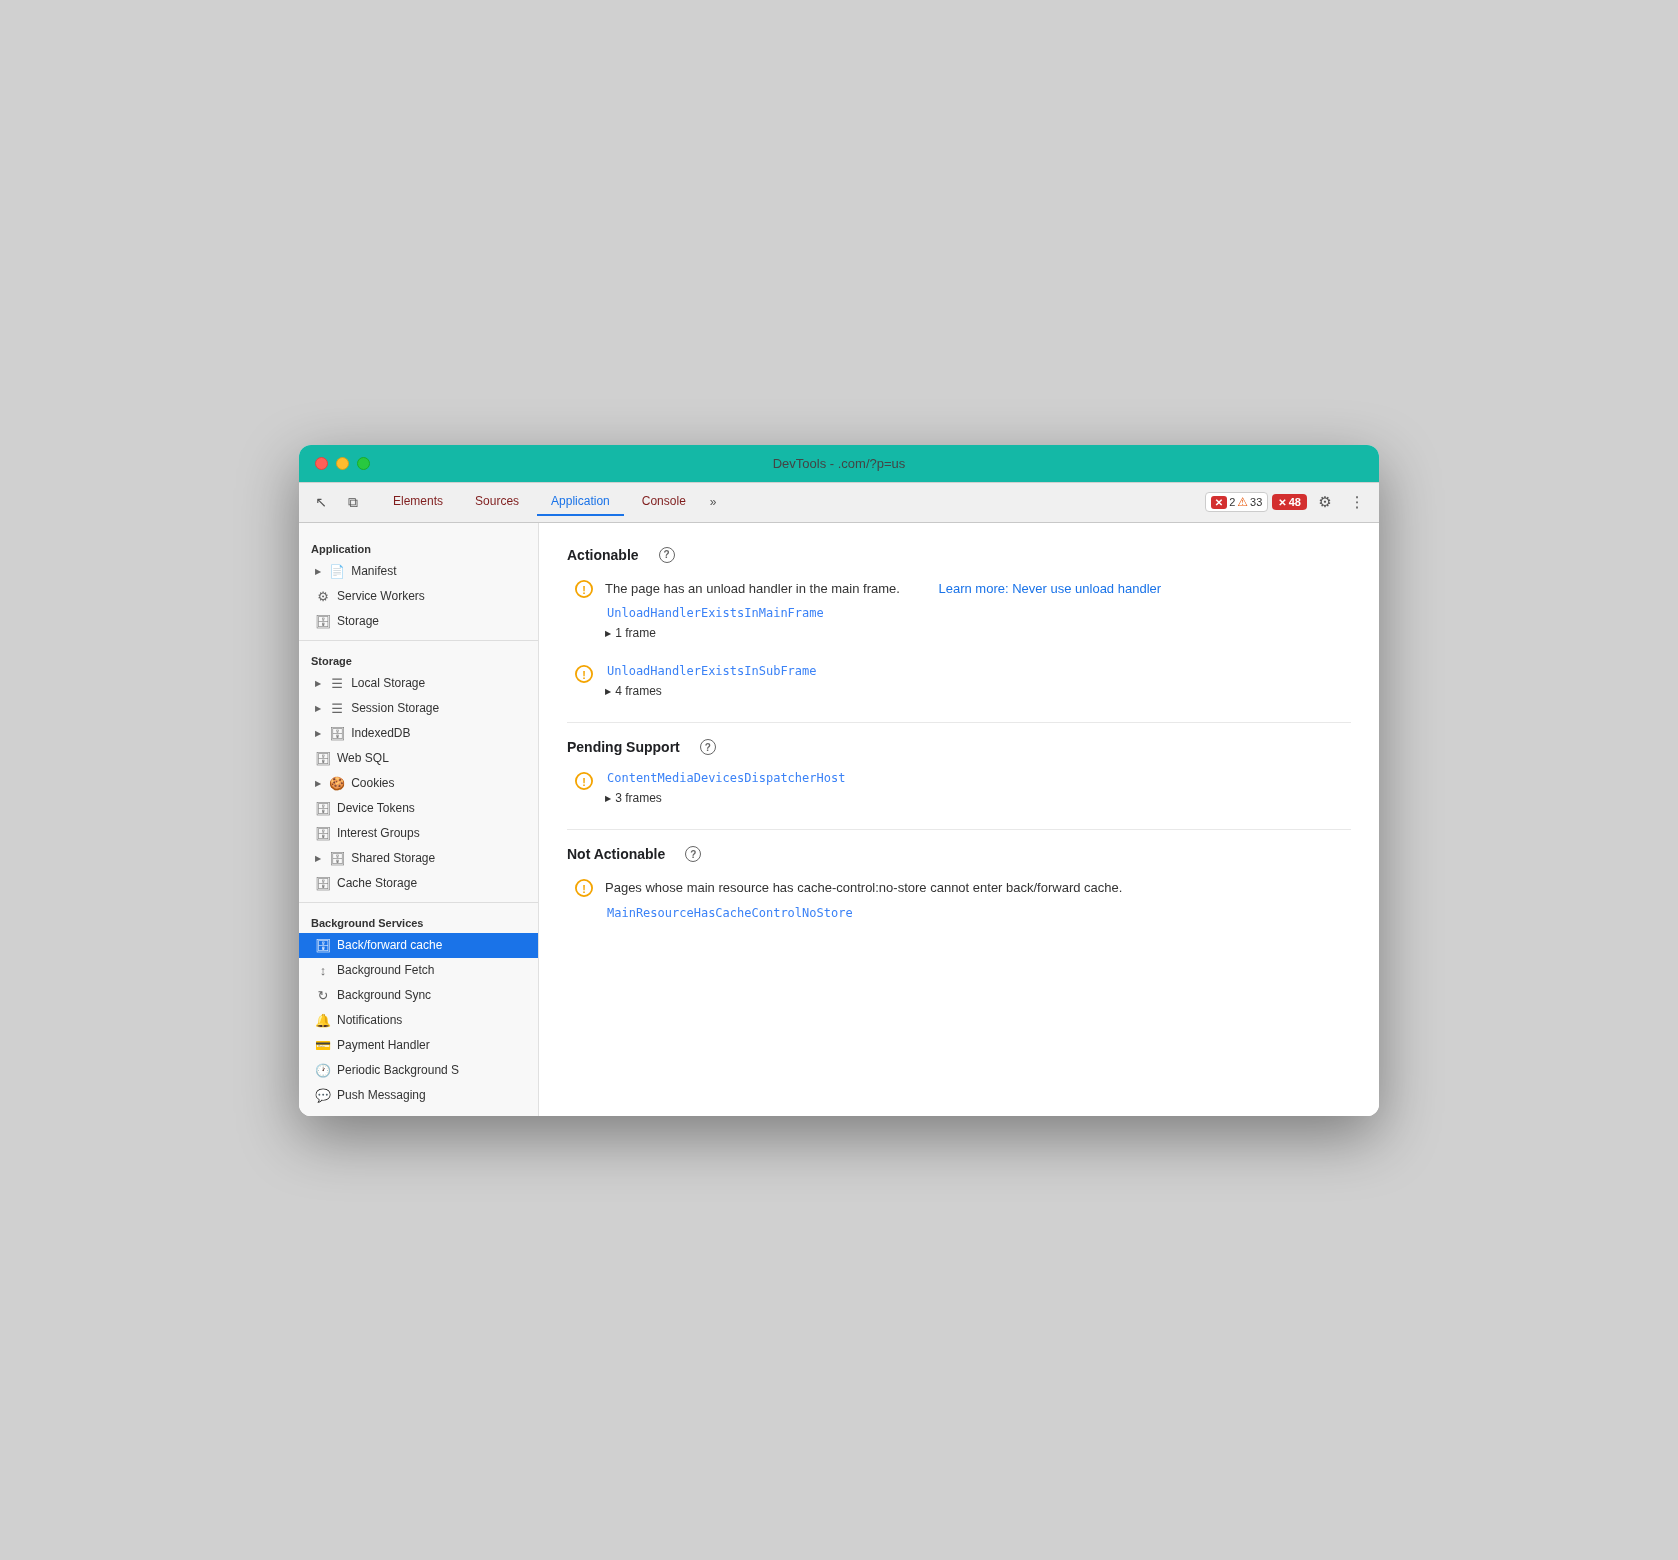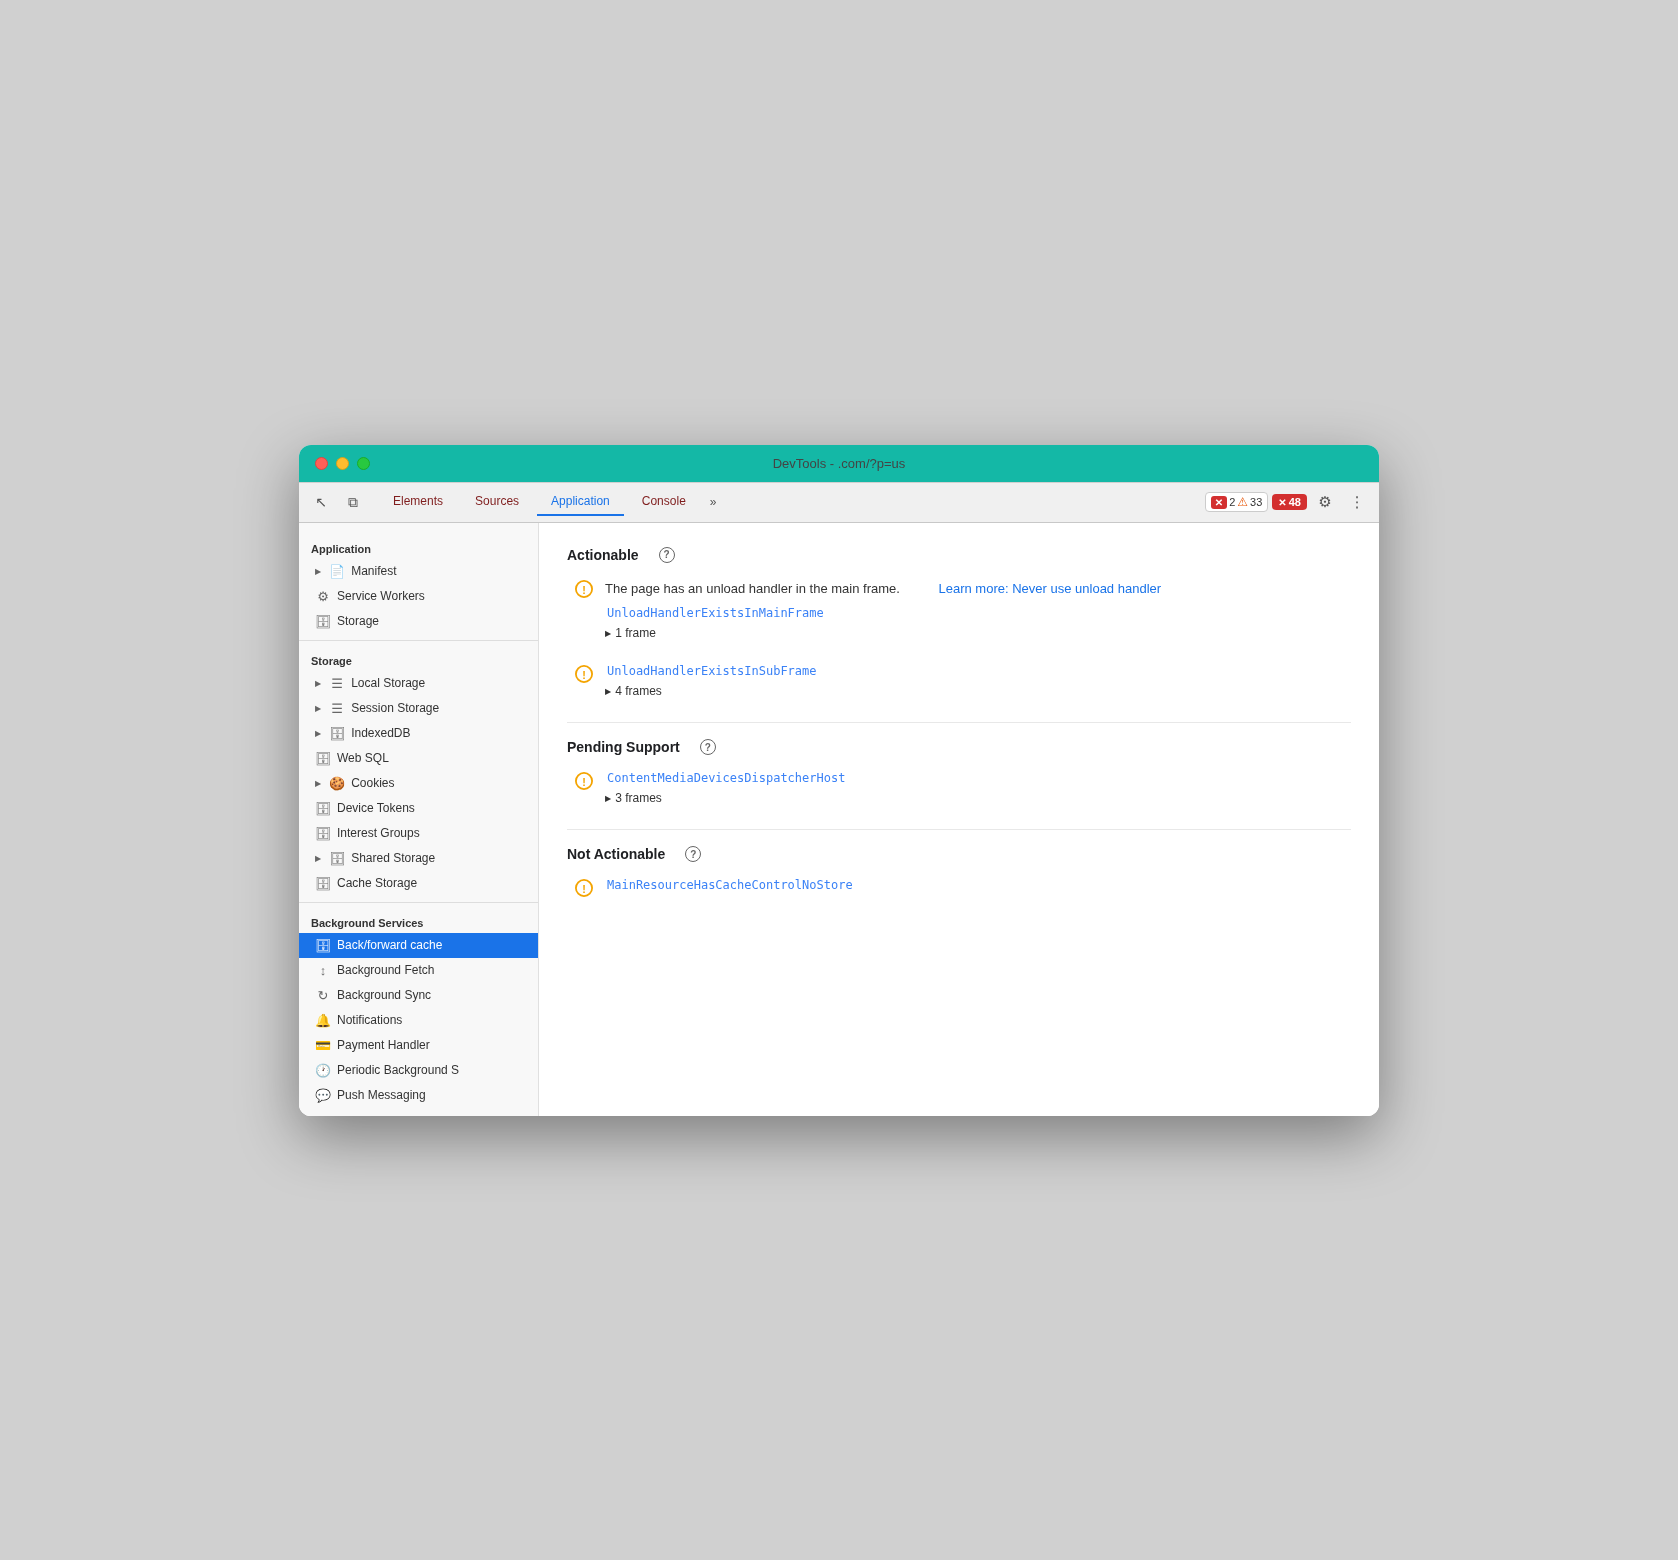--- a/index.html
+++ b/index.html
@@ -555,19 +555,20 @@
         <span class="section-title">Not Actionable</span>
         <div class="help-icon">?</div>
       </div>
 
       <div class="issue-item">
         <svg class="warning-icon" viewBox="0 0 20 20" fill="none">
           <circle cx="10" cy="10" r="9" stroke="#f4a400" stroke-width="2"></circle>
           <text x="10" y="15" text-anchor="middle" fill="#f4a400" font-size="12" font-weight="bold">!</text>
         </svg>
         <div class="issue-content">
+          <div class="issue-description">Pages whose main resource has cache-control:no-store cannot enter back/forward cache.</div>
           <div class="issue-code">MainResourceHasCacheControlNoStore</div>
         </div>
       </div>
 
     </div>
   </div>
 </div>
 
 </body></html>

